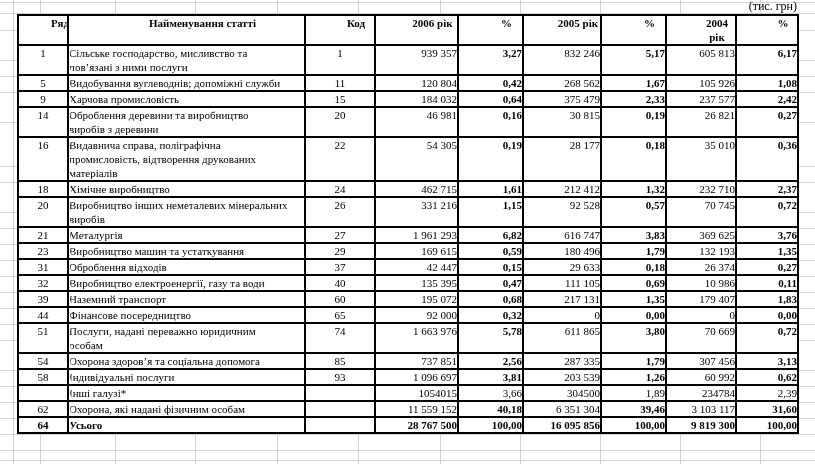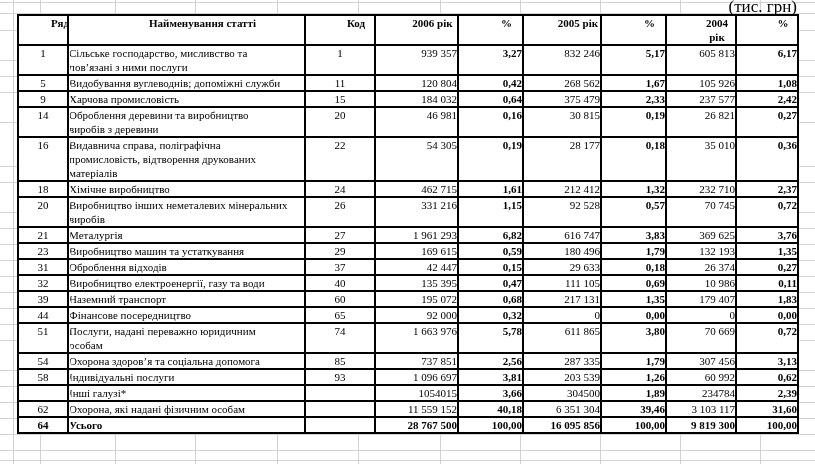--- a/index.html
+++ b/index.html
@@ -21,21 +21,21 @@
   .gridline {
     position: absolute;
     z-index: 0;
     pointer-events: none;
   }
   .unit-label {
     position: absolute;
     top: 0px;
     right: 18px;
     z-index: 2;
-    font-size: 17px;
+    font-size: 12px;
     line-height: 13px;
     white-space: nowrap;
   }
   table.fin {
     position: absolute;
     left: 17px;
     top: 14px;
     z-index: 1;
     width: 780px;
     table-layout: fixed;
@@ -54,21 +54,21 @@
     font-weight: bold;
     text-align: center;
     line-height: 14px;
     padding-left: 32px;
   }
   td.c-row  { text-align: center; }
   td.c-name { text-align: left; padding: 0 2px 0 3px; border-radius: 8px; }
   td.c-code { text-align: center; }
   td.c-num  { text-align: right; padding: 0 4px 0 1px; }
   td.c-pct  { text-align: right; padding: 0 2px 0 1px; font-weight: bold; }
-  tr.plain td.c-pct { font-weight: bold; margin-left: 33px; }
+  tr.plain td.c-pct { font-weight: normal; margin-left: 33px; }
   tr.total td { font-weight: bold; }
 </style>
 </head>
 <body>
 
 <div class="sheet">
   <div class="unit-label">(тис. грн)</div>
   <table class="fin">
     <colgroup>
       <col style="width:50px">

